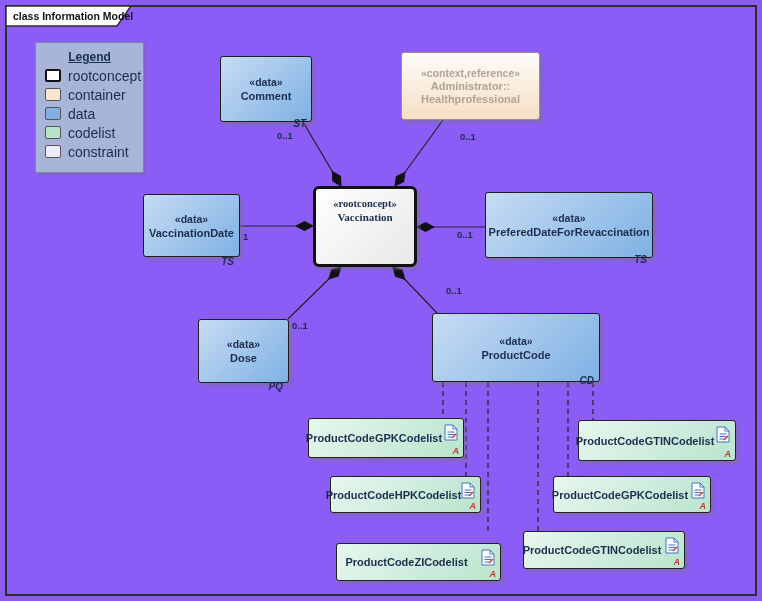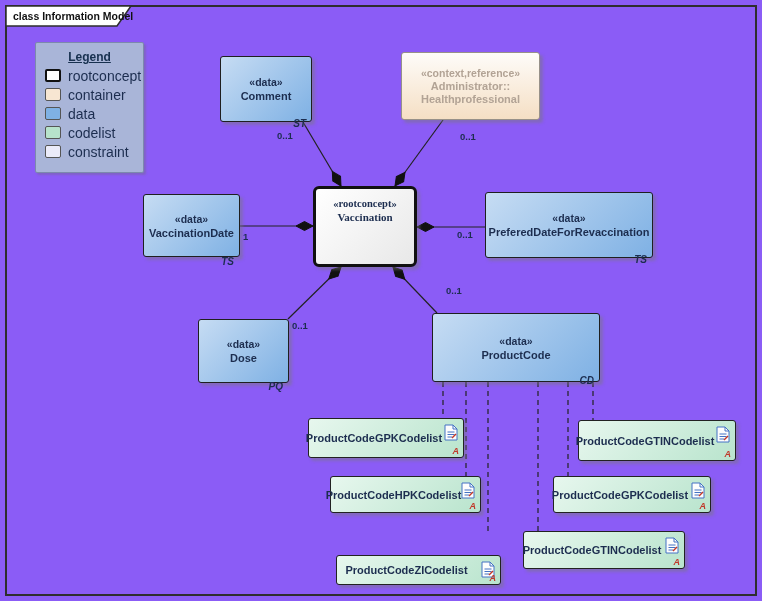--- a/index.html
+++ b/index.html
@@ -159,21 +159,21 @@
         <path d="M1,1 h8 l4,4 v11 h-12 z" fill="#fdfdfd" stroke="#4472c4"></path>
         <path d="M9,1 v4 h4" fill="none" stroke="#4472c4"></path>
         <line x1="3.5" y1="8" x2="10.5" y2="8" stroke="#4472c4"></line>
         <line x1="3.5" y1="10.5" x2="10.5" y2="10.5" stroke="#4472c4"></line>
         <line x1="3.5" y1="13" x2="8" y2="13" stroke="#4472c4"></line>
         <line x1="8" y1="14" x2="12" y2="10" stroke="#c0392b" stroke-width="1.4"></line>
       </svg>
     <span class="amark">A</span>
   </div>
 
-  <div class="codelist" style="left:336px;top:555px;width:165px;height:30px;">
+  <div class="codelist" style="left:336px;top:543px;width:165px;height:38px;">
     <span class="nm">ProductCodeZICodelist</span>
     <svg class="doc" width="14" height="17">
         <path d="M1,1 h8 l4,4 v11 h-12 z" fill="#fdfdfd" stroke="#4472c4"></path>
         <path d="M9,1 v4 h4" fill="none" stroke="#4472c4"></path>
         <line x1="3.5" y1="8" x2="10.5" y2="8" stroke="#4472c4"></line>
         <line x1="3.5" y1="10.5" x2="10.5" y2="10.5" stroke="#4472c4"></line>
         <line x1="3.5" y1="13" x2="8" y2="13" stroke="#4472c4"></line>
         <line x1="8" y1="14" x2="12" y2="10" stroke="#c0392b" stroke-width="1.4"></line>
       </svg>
     <span class="amark">A</span>

